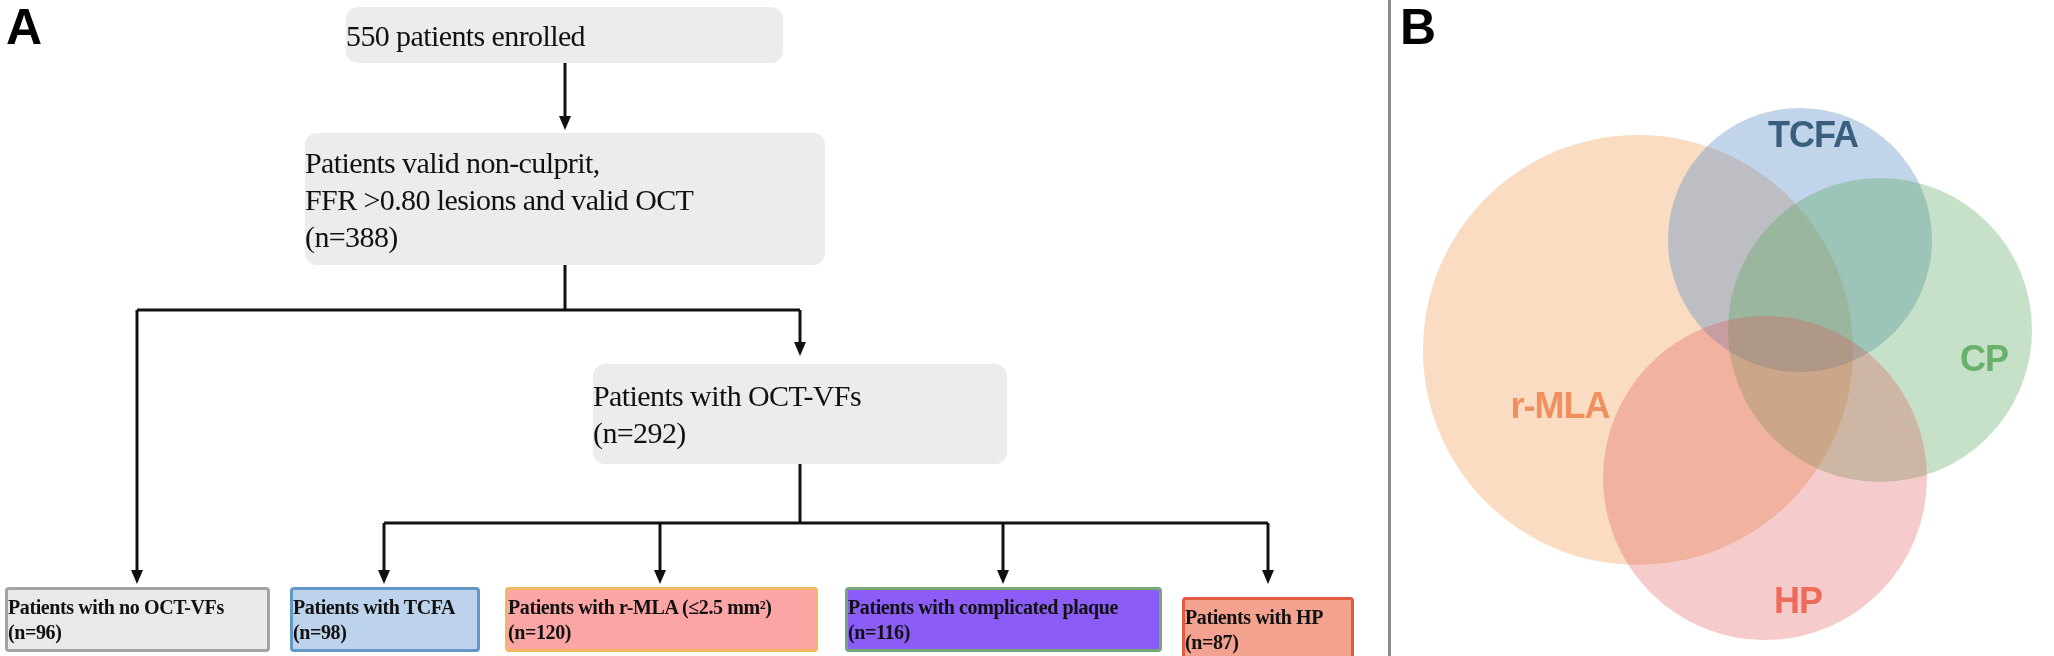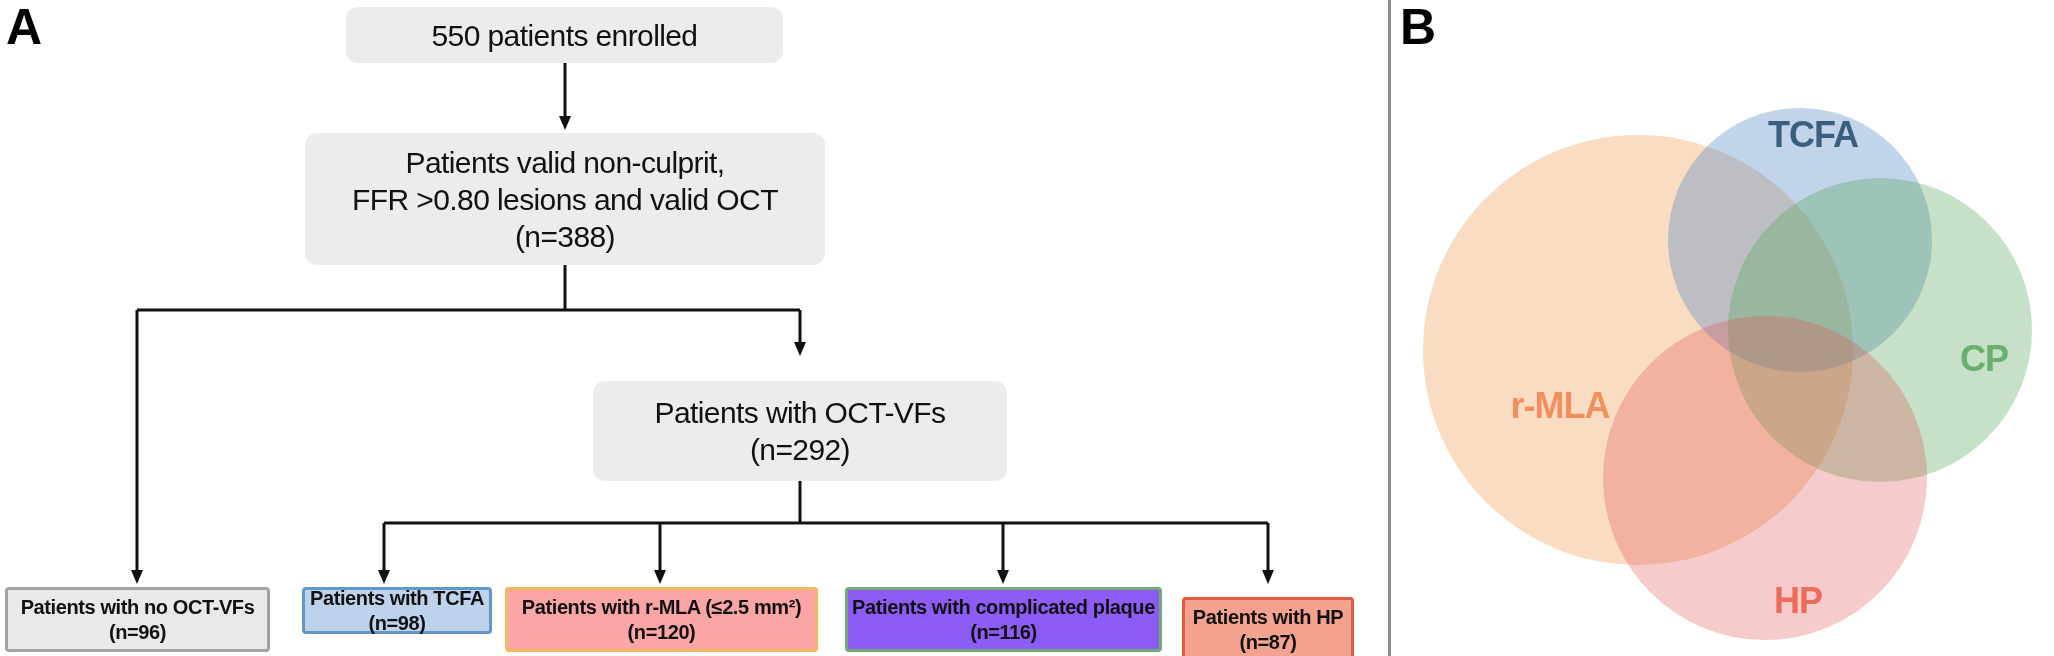--- a/index.html
+++ b/index.html
@@ -8,31 +8,31 @@
     font-family:"Liberation Sans",sans-serif;color:#111;overflow:hidden;
   }
   .panel-label{
     position:absolute;font-weight:bold;font-size:50px;line-height:50px;
     letter-spacing:-2px;color:#000;
   }
   #label-a{left:6px;top:2px;}
   #label-b{left:1400px;top:2px;}
   .box{
     position:absolute;background:#ECECEC;border-radius:12px;
-    display:flex;flex-direction:column;justify-content:center;align-items:center;
-    text-align:center;box-sizing:border-box;
+    display:flex;flex-direction:column;justify-content:center;align-items:flex-start;
+    text-align:center;box-sizing:border-box;font-family:Liberation Serif, serif;
   }
   .box .ln{font-size:30px;line-height:37px;letter-spacing:-0.6px;white-space:nowrap;}
   #box-enrolled{left:346px;top:7px;width:437px;height:56px;}
   #box-validoct{left:305px;top:133px;width:520px;height:132px;}
-  #box-octvfs{left:593px;top:381px;width:414px;height:100px;}
+  #box-octvfs{left:593px;top:364px;width:414px;height:100px;}
   .leaf{border:3px solid;border-radius:4px;font-weight:bold;}
   .leaf .ln{font-size:20px;line-height:25px;letter-spacing:-0.4px;font-weight:bold;white-space:nowrap;}
   #box-nooctvfs{left:5px;top:587px;width:265px;height:65px;background:#E9E9E9;border-color:#A3A3A3;}
-  #box-tcfa{left:290px;top:587px;width:190px;height:47px;background:#BDD3EB;border-color:#6497C4;margin-left:12px;}
+  #box-tcfa{left:290px;top:587px;width:190px;height:65px;background:#BDD3EB;border-color:#6497C4;}
   #box-rmla{left:505px;top:587px;width:313px;height:65px;background:#fca5a5;border-color:#EFB95F;}
   #box-cp{left:845px;top:587px;width:317px;height:65px;background:#8b5cf6;border-color:#74A877;}
   #box-hp{left:1182px;top:587px;width:172px;height:65px;background:#F2A28F;border-color:#E45A41;margin-top:10px;}
   #connectors{position:absolute;left:0;top:0;}
   #divider{position:absolute;left:1388px;top:0;width:3px;height:656px;background:#8C8C8C;}
   #venn-svg{position:absolute;left:1390px;top:0;}
   .venn-label{font-family:"Liberation Sans",sans-serif;font-weight:bold;font-size:36px;letter-spacing:-1px;}
 </style>
 </head>
 <body>

